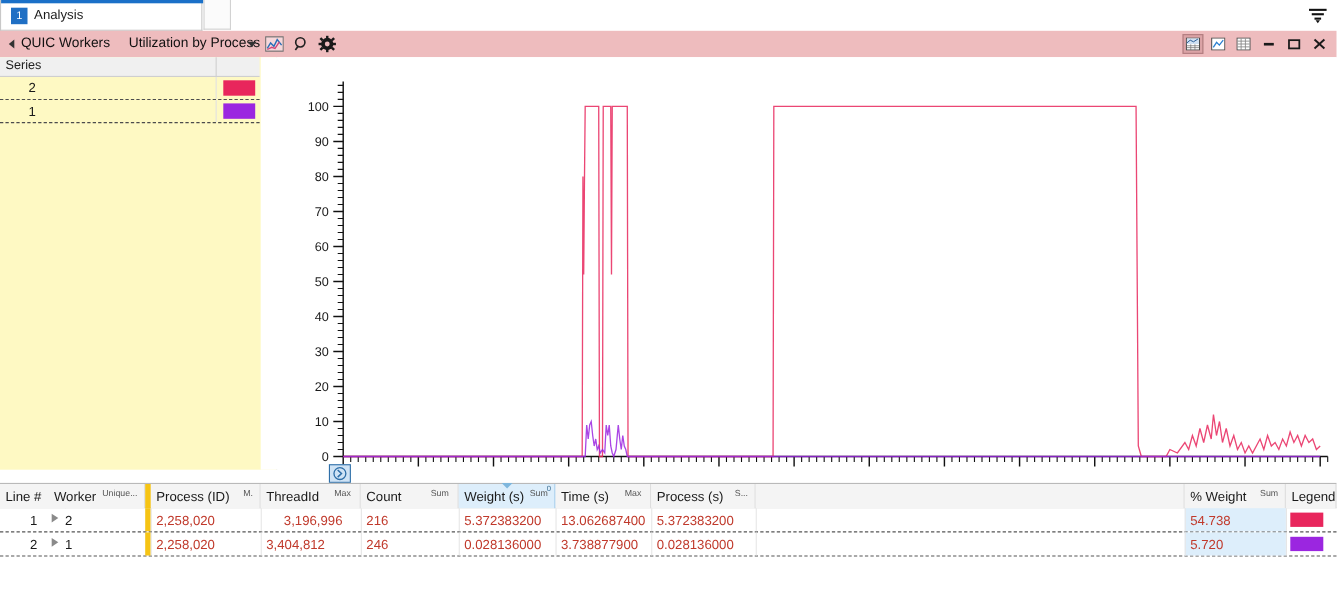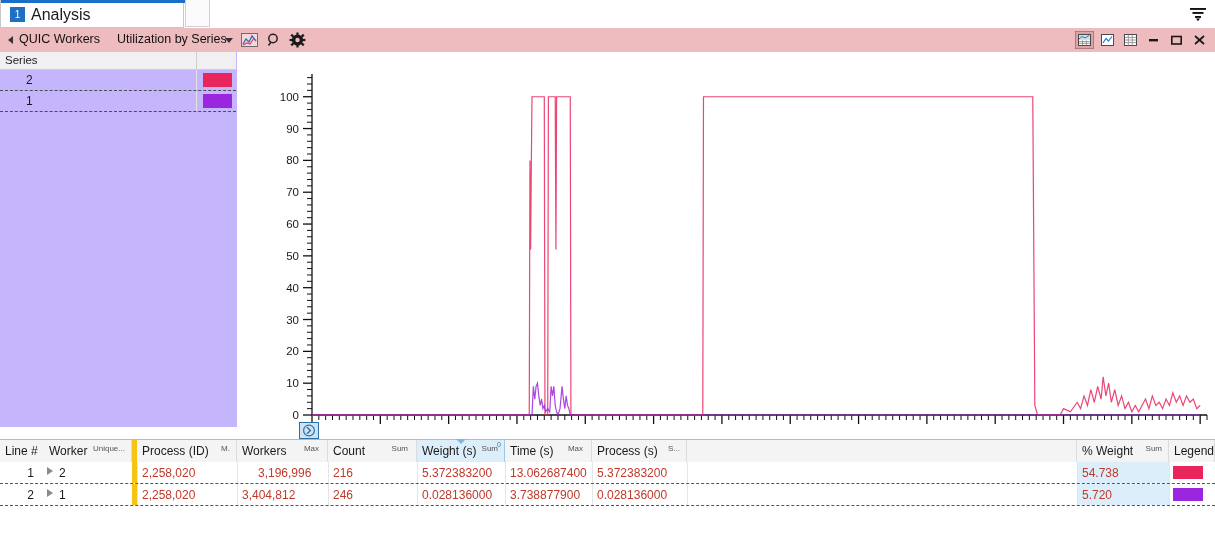--- a/index.html
+++ b/index.html
@@ -12,42 +12,42 @@
   }
   .app{position:relative;width:1215px;height:555px;}
 
   
   .tabstrip{position:absolute;left:0;top:0;width:1215px;height:28px;background:#ffffff;}
   .tab{position:absolute;left:0;top:0;width:184px;height:28px;background:#ffffff;
        border:1px solid #c8c8c8;border-top:none;box-sizing:border-box;}
   .tab-accent{position:absolute;left:0;top:0;width:184px;height:3px;background:#1a70c8;}
   .tab-badge{position:absolute;left:9px;top:7px;width:15px;height:15px;background:#1f6fc4;
              color:#fff;font-size:10px;line-height:15px;text-align:center;}
-  .tab-label{position:absolute;left:30px;top:6px;font-size:16px;color:#1a1a1a;}
+  .tab-label{position:absolute;left:30px;top:6px;font-size:12px;color:#1a1a1a;}
   .tab-ghost{position:absolute;left:185px;top:0;width:25px;height:27px;background:#fbfbfb;
              border:1px solid #d2d2d2;border-top:none;box-sizing:border-box;}
   .funnel{position:absolute;right:8px;top:6px;width:18px;height:16px;}
 
   
   .hdr{position:absolute;left:0;top:28px;width:1215px;height:24px;background:#eebcbe;}
   .hdr-caret{position:absolute;left:8px;top:8px;width:0;height:0;
              border-top:4px solid transparent;border-bottom:4px solid transparent;
              border-right:5px solid #333;}
   .hdr-title{position:absolute;left:19px;top:4px;font-size:12.5px;color:#111;}
   .hdr-sub{position:absolute;left:117px;top:4px;font-size:12.5px;color:#111;}
   .hdr-subcaret{position:absolute;left:225px;top:10px;width:0;height:0;
              border-left:4px solid transparent;border-right:4px solid transparent;
              border-top:5px solid #333;}
   .hdr-ico{position:absolute;top:4px;width:17px;height:16px;cursor:default;}
   .hdr-right{position:absolute;right:6px;top:3px;height:18px;display:flex;align-items:center;gap:4px;}
   .winbtn{width:19px;height:18px;display:flex;align-items:center;justify-content:center;}
   .winbtn.sel{background:#dba3a6;border:1px solid #b07b7e;box-sizing:border-box;}
 
   
-  .series{position:absolute;left:0;top:52px;width:252px;height:375px;background:#c4b5fd;
+  .series{position:absolute;left:0;top:52px;width:252px;height:375px;background:#fef9c3;
           border-right:1px solid #cfcfcf;box-sizing:border-box;padding-left:34px;}
   .series-hdr{position:absolute;left:0;top:0;width:236px;height:18px;background:#f0f0f0;
               border-bottom:1px solid #cfcfcf;box-sizing:border-box;}
   .series-hdr span{position:absolute;left:5px;top:2px;font-size:11.5px;color:#222;}
   .series-hdr .divcol{position:absolute;left:196px;top:0;width:1px;height:18px;background:#cfcfcf;}
   .srow{position:absolute;left:0;width:236px;height:21px;
         border-bottom:1px dashed #4c4c4c;box-sizing:border-box;}
   .srow .lbl{position:absolute;left:26px;top:3px;font-size:12px;color:#1a1a1a;}
   .srow .swatch{position:absolute;left:203px;top:3px;width:29px;height:14px;}
   .srow .vline{position:absolute;left:196px;top:0;width:1px;height:20px;background:#e2e2e2;}
@@ -106,21 +106,21 @@
         <rect x="3.5" y="6" width="11" height="1.9" fill="#111"></rect>
         <rect x="6" y="10" width="6" height="1.9" fill="#111"></rect>
         <polygon points="7,12.5 11,12.5 9,15.2" fill="#111"></polygon>
       </svg>
     </div>
   </div>
 
   <div class="hdr">
     <div class="hdr-caret"></div>
     <div class="hdr-title">QUIC Workers</div>
-    <div class="hdr-sub">Utilization by Series</div>
+    <div class="hdr-sub">Utilization by Process</div>
     <div class="hdr-subcaret"></div>
 
     <div class="hdr-ico" style="left:241px">
       <svg width="17" height="16" viewBox="0 0 17 16">
         <rect x="0.5" y="1.5" width="16" height="13" fill="#f6d7da" stroke="#6d6d6d"></rect>
         <polyline points="2,12 5,7 8,10 11,4 15,9" fill="none" stroke="#2a6fb8" stroke-width="1.3"></polyline>
         <polyline points="2,13 6,11 9,12 13,6" fill="none" stroke="#d0467a" stroke-width="1.2"></polyline>
       </svg>
     </div>
     <div class="hdr-ico" style="left:266px">
@@ -443,21 +443,21 @@
         </div>
         <div class="th" style="left: 44px; width: 88px;">
           <span class="t">Worker</span>
           <span class="agg" style="right: 6px;">Unique...</span>
         </div>
         <div class="th" style="left: 137px; width: 100px;">
           <span class="t">Process (ID)</span>
           <span class="agg" style="right: 6px;">M.</span>
         </div>
         <div class="th" style="left: 237px; width: 91px;">
-          <span class="t">Workers</span>
+          <span class="t">ThreadId</span>
           <span class="agg" style="right: 8px;">Max</span>
         </div>
         <div class="th" style="left: 328px; width: 89px;">
           <span class="t">Count</span>
           <span class="agg" style="right: 8px;">Sum</span>
         </div>
         <div class="th sorted" style="left: 417px; width: 88px;">
           <span class="t">Weight (s)</span>
           <span class="agg" style="right: 6px;">Sum</span>
           <div class="sortmark"></div>

